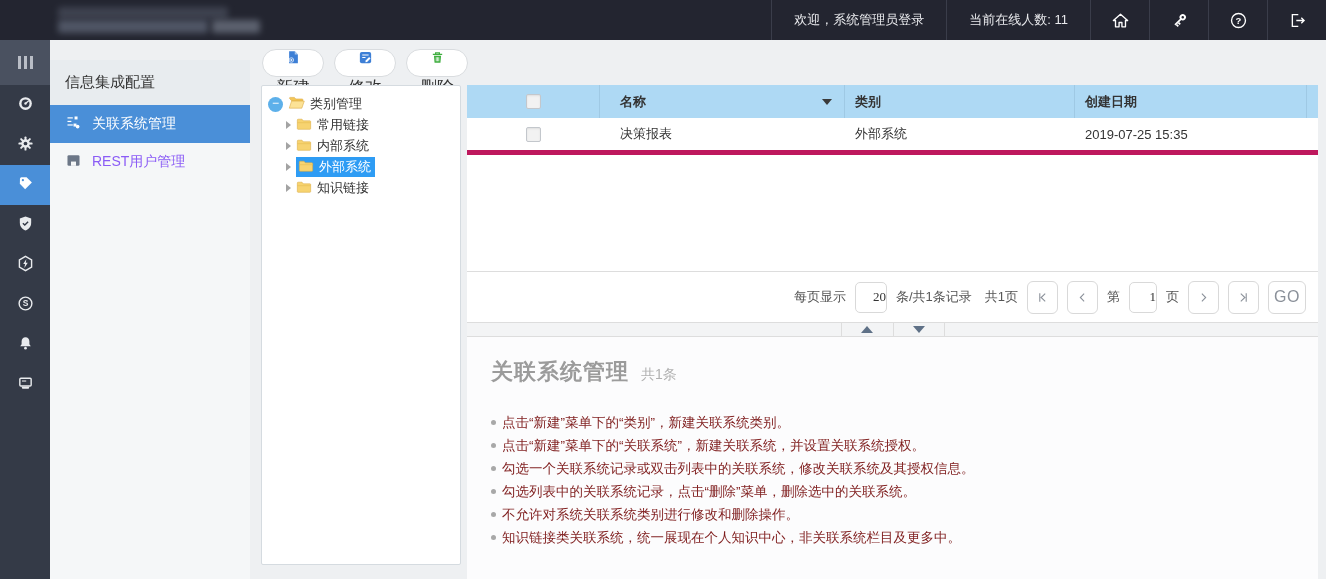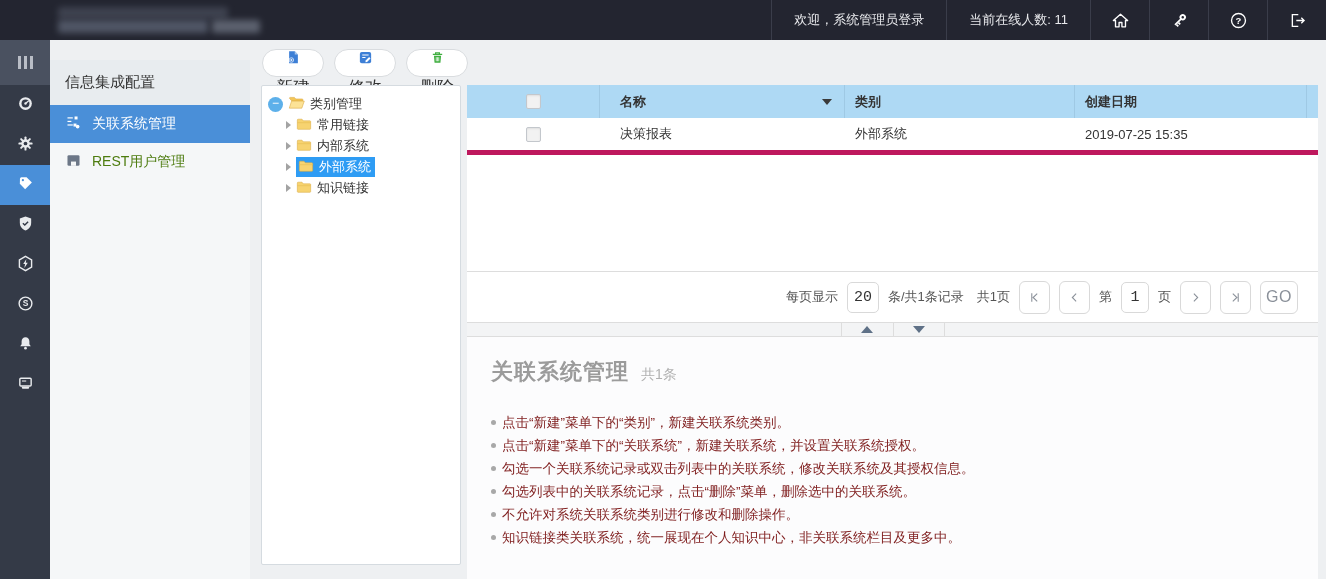--- a/index.html
+++ b/index.html
@@ -25,21 +25,21 @@
   
   .iconbar { width:50px; background:#343a47; display:flex; flex-direction:column; flex:0 0 50px; }
   .rail-toggle { height:45px; background:#4a5160; display:flex; align-items:center; justify-content:center; gap:3px; cursor:pointer; }
   .rail-toggle i { display:block; width:3px; height:13px; background:#b9bdc6; }
   .rail-item { height:40px; display:flex; align-items:center; justify-content:center; cursor:pointer; }
   .rail-item.active { background:#4a8fd8; }
 
   
   .navpanel { width:200px; background:#f5f7f8; flex:0 0 200px; display:flex; flex-direction:column;margin-top:20px; }
   .nav-title { height:45px; background:#e8ecef; display:flex; align-items:center; padding-left:15px; font-size:15px; color:#333; }
-  .nav-item { height:38px; display:flex; align-items:center; gap:10px; padding-left:15px; font-size:14px; color:#4d7c0f; cursor:pointer; }
+  .nav-item { height:38px; display:flex; align-items:center; gap:10px; padding-left:15px; font-size:14px; color:#8b5cf6; cursor:pointer; }
   .nav-item.active { background:#4a8fd8; color:#fff; }
 
   
   .content { flex:1; display:flex; flex-direction:column; min-width:0; }
   .toolbar { height:45px; flex:0 0 45px; display:flex; align-items:center; gap:10px; padding-left:12px; background:#eef0f2; }
   .tbtn { display:inline-flex; align-items:center; gap:6px; height:28px; padding:0 13px; background:#fff; border:1px solid #d9dcdf; border-radius:15px; font-size:17px; color:#333; cursor:pointer;flex-direction:column; }
   .caret-down { width:0; height:0; border-left:5px solid transparent; border-right:5px solid transparent; border-top:6px solid #4a4a4a; margin-left:2px; }
 
   .body { flex:1; display:flex; padding:0 8px 0 11px; min-height:0; }
 
@@ -62,22 +62,22 @@
   .c2 { width:230px; flex:0 0 230px; padding-left:10px; }
   .c3 { width:232px; flex:0 0 232px; padding-left:10px; }
   .cfill { flex:1; }
   .t-head .c0,.t-head .c1,.t-head .c2,.t-head .c3 { border-right:1px solid #9fc9e4; align-self:stretch; align-items:center; display:flex; }
   .t-head .c2,.t-head .c3 { padding-left:10px; }
   .sort-caret { width:0; height:0; border-left:5px solid transparent; border-right:5px solid transparent; border-top:6px solid #3a3a3a; margin-left:auto; margin-right:12px; }
   .checkbox { width:15px; height:15px; background:#f2f2f2; border:1px solid #c3c7cc; border-radius:2px; box-shadow:inset 0 1px 2px rgba(0,0,0,.08); cursor:pointer; }
   .t-empty { flex:1; background:#fff; }
 
   
-  .pager { height:51px; flex:0 0 51px; background:#fff; border-top:1px solid #ddd; display:flex; align-items:center; justify-content:flex-end; gap:9px; padding-right:20px; color:#555; }
-  .pg-input { width:32px; height:31px; border:1px solid #d9d9d9; border-radius:5px; text-align:center; font-size:15px; color:#333; background:#fff; font-family:Liberation Mono, monospace; }
+  .pager { height:51px; flex:0 0 51px; background:#fff; border-top:1px solid #ddd; display:flex; align-items:center; justify-content:flex-end; gap:9px; padding-right:12px; color:#555; }
+  .pg-input { width:32px; height:31px; border:1px solid #d9d9d9; border-radius:5px; text-align:right; font-size:13px; color:#333; background:#fff; font-family:Liberation Serif, serif; }
   .pg-input.small { width:28px; }
   .pg-btn { width:31px; height:33px; border:1px solid #d9d9d9; border-radius:6px; background:#fff; display:flex; align-items:center; justify-content:center; color:#8a9099; cursor:pointer; }
   .pg-btn.go { width:38px; font-size:16px; letter-spacing:.5px; }
 
   
   .splitter { height:15px; flex:0 0 15px; background:#f3f4f5; border-top:1px solid #ddd; border-bottom:1px solid #ddd; display:flex; align-items:center; justify-content:center; }
   .split-cell { width:52px; height:100%; display:flex; align-items:center; justify-content:center; border-left:1px solid #ddd; cursor:pointer; }
   .split-cell:last-child { border-right:1px solid #ddd; }
   .arr-up { width:0; height:0; border-left:6px solid transparent; border-right:6px solid transparent; border-bottom:7px solid #5f7187; }
   .arr-down { width:0; height:0; border-left:6px solid transparent; border-right:6px solid transparent; border-top:7px solid #5f7187; }

